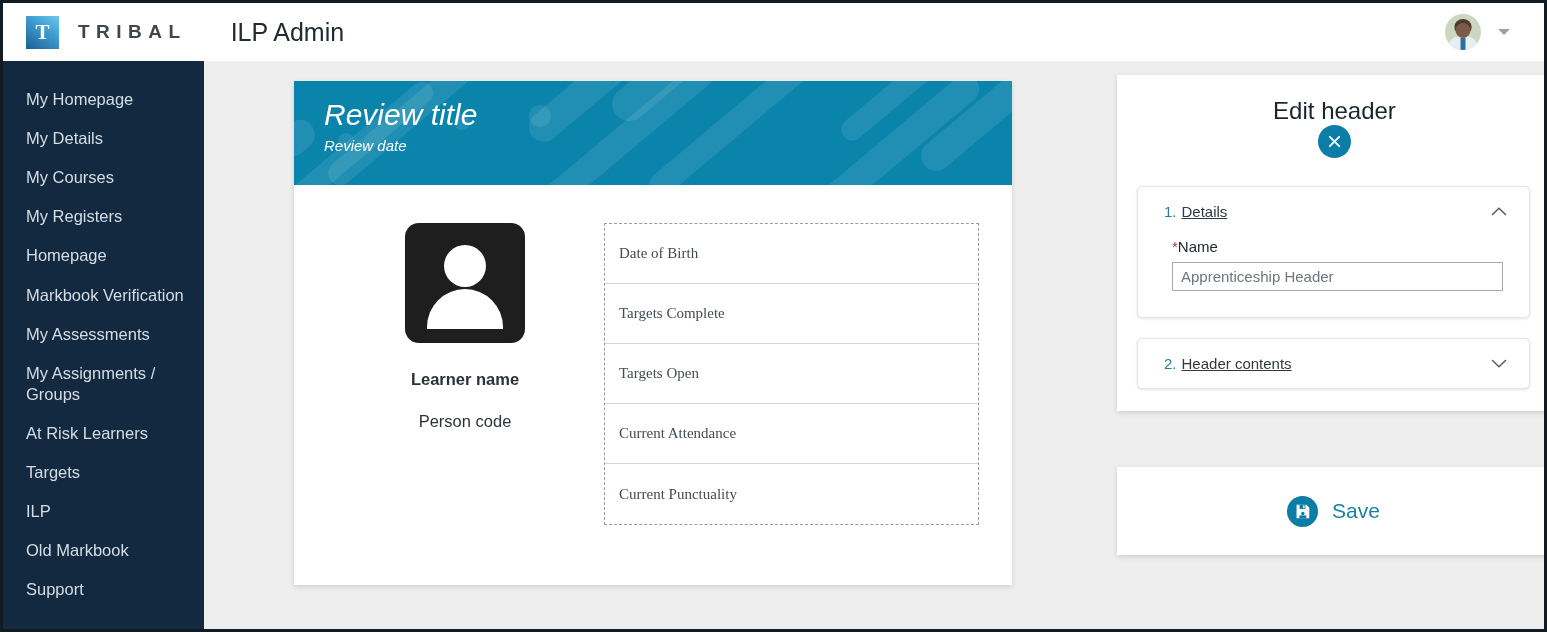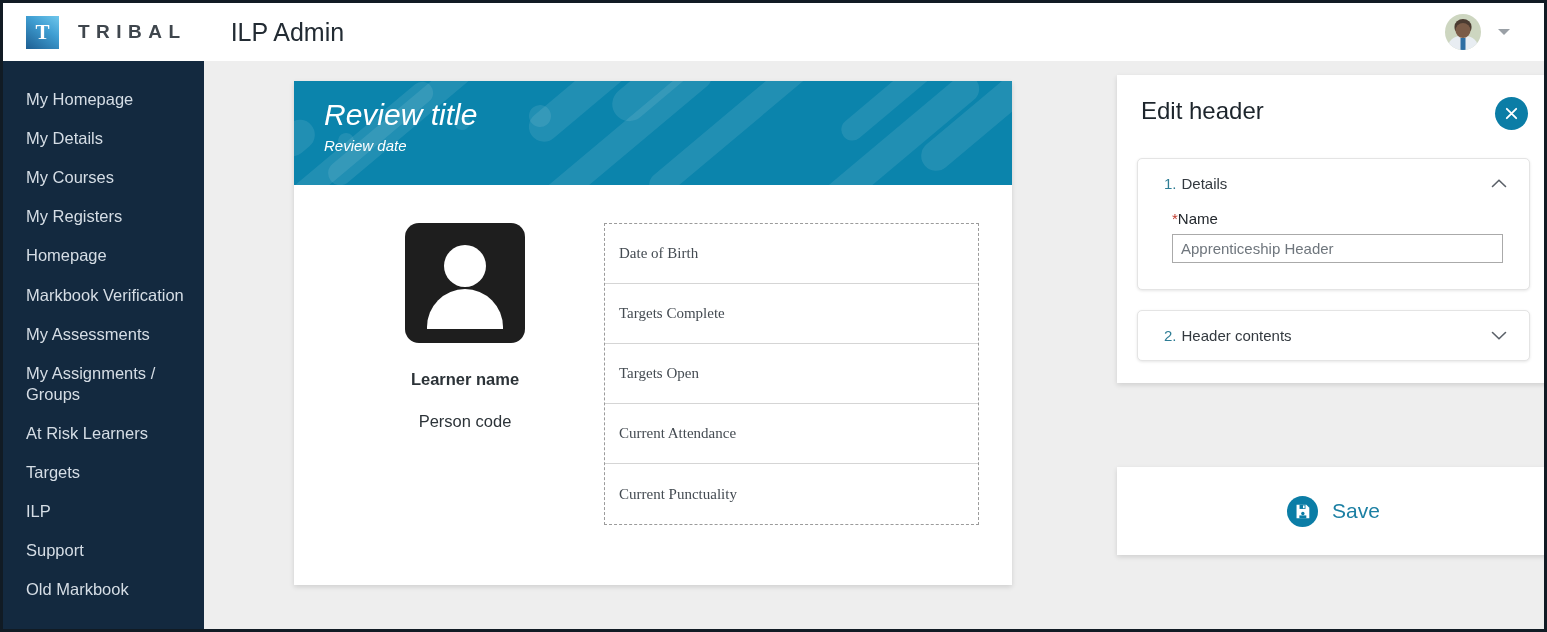--- a/index.html
+++ b/index.html
@@ -275,22 +275,24 @@
     left: 913px;
     top: 14px;
     width: 433px;
     background: #ffffff;
     box-shadow: 0 2px 5px rgba(0,0,0,0.13);
     padding: 18px 20px 22px 20px;
     box-sizing: border-box;
   }
   .edit-head {
     display: flex;
+    align-items: center;
     justify-content: space-between;
     padding: 4px 2px 0 4px;
+    flex-direction: column;
   }
   .edit-title {
     font-size: 24px;
     color: #1d252c;
   }
   .close-btn {
     width: 33px;
     height: 33px;
     border-radius: 50%;
     background: #0b7da6;
@@ -315,20 +317,21 @@
     cursor: pointer;
   }
   .acc-num {
     font-size: 15px;
     color: #2e7d95;
     margin-right: 5px;
   }
   .acc-label {
     font-size: 15px;
     color: #33393f;
+    text-decoration: underline;
   }
   .acc-chevron {
     margin-left: auto;
     color: #5a6068;
     display: flex;
     align-items: center;
   }
   .acc-body {
     padding: 2px 26px 26px 34px;
   }
@@ -415,22 +418,22 @@
     <div class="nav-item">My Courses</div>
     <div class="nav-item">My Registers</div>
     <div class="nav-item">Homepage</div>
     <div class="nav-item">Markbook Verification</div>
     <div class="nav-item">My Assessments</div>
     <div class="nav-item">My Assignments /
 Groups</div>
     <div class="nav-item">At Risk Learners</div>
     <div class="nav-item">Targets</div>
     <div class="nav-item">ILP</div>
+    <div class="nav-item">Old Markbook</div>
     <div class="nav-item">Support</div>
-    <div class="nav-item">Old Markbook</div>
   </nav>
 
   <div class="content">
 
     <div class="review-card">
       <div class="review-banner">
         <div class="stripes">
           <div class="bar" style="left:-40px; top:58px; width:200px; height:22px;"></div>
           <div class="bar" style="left:10px; top:14px; width:230px; height:24px;"></div>
           <div class="bar" style="left:150px; top:70px; width:300px; height:26px;"></div>

